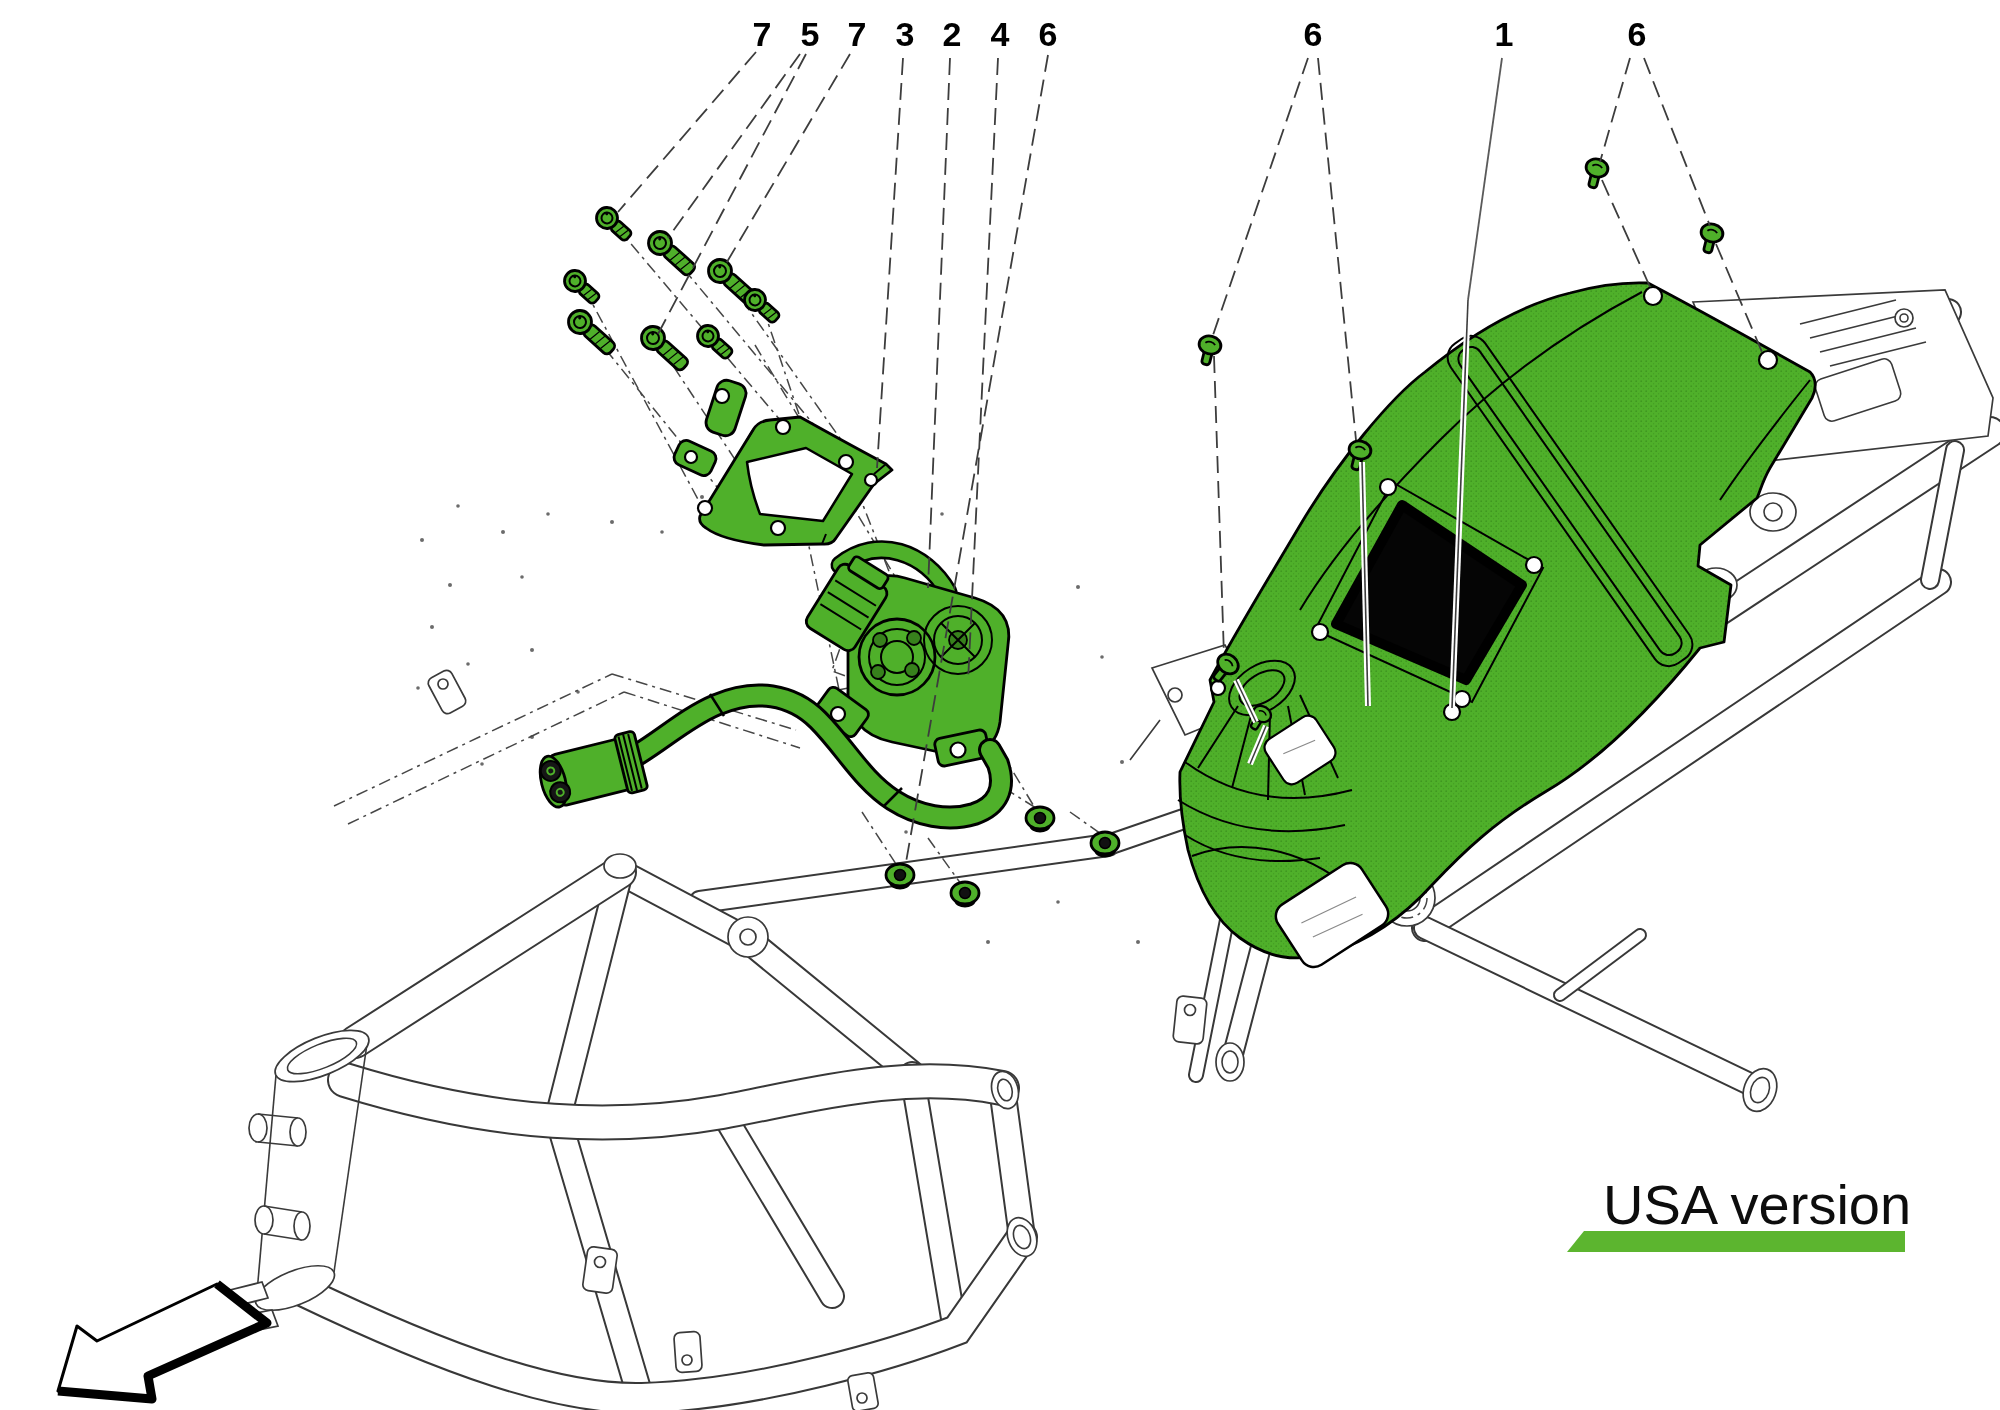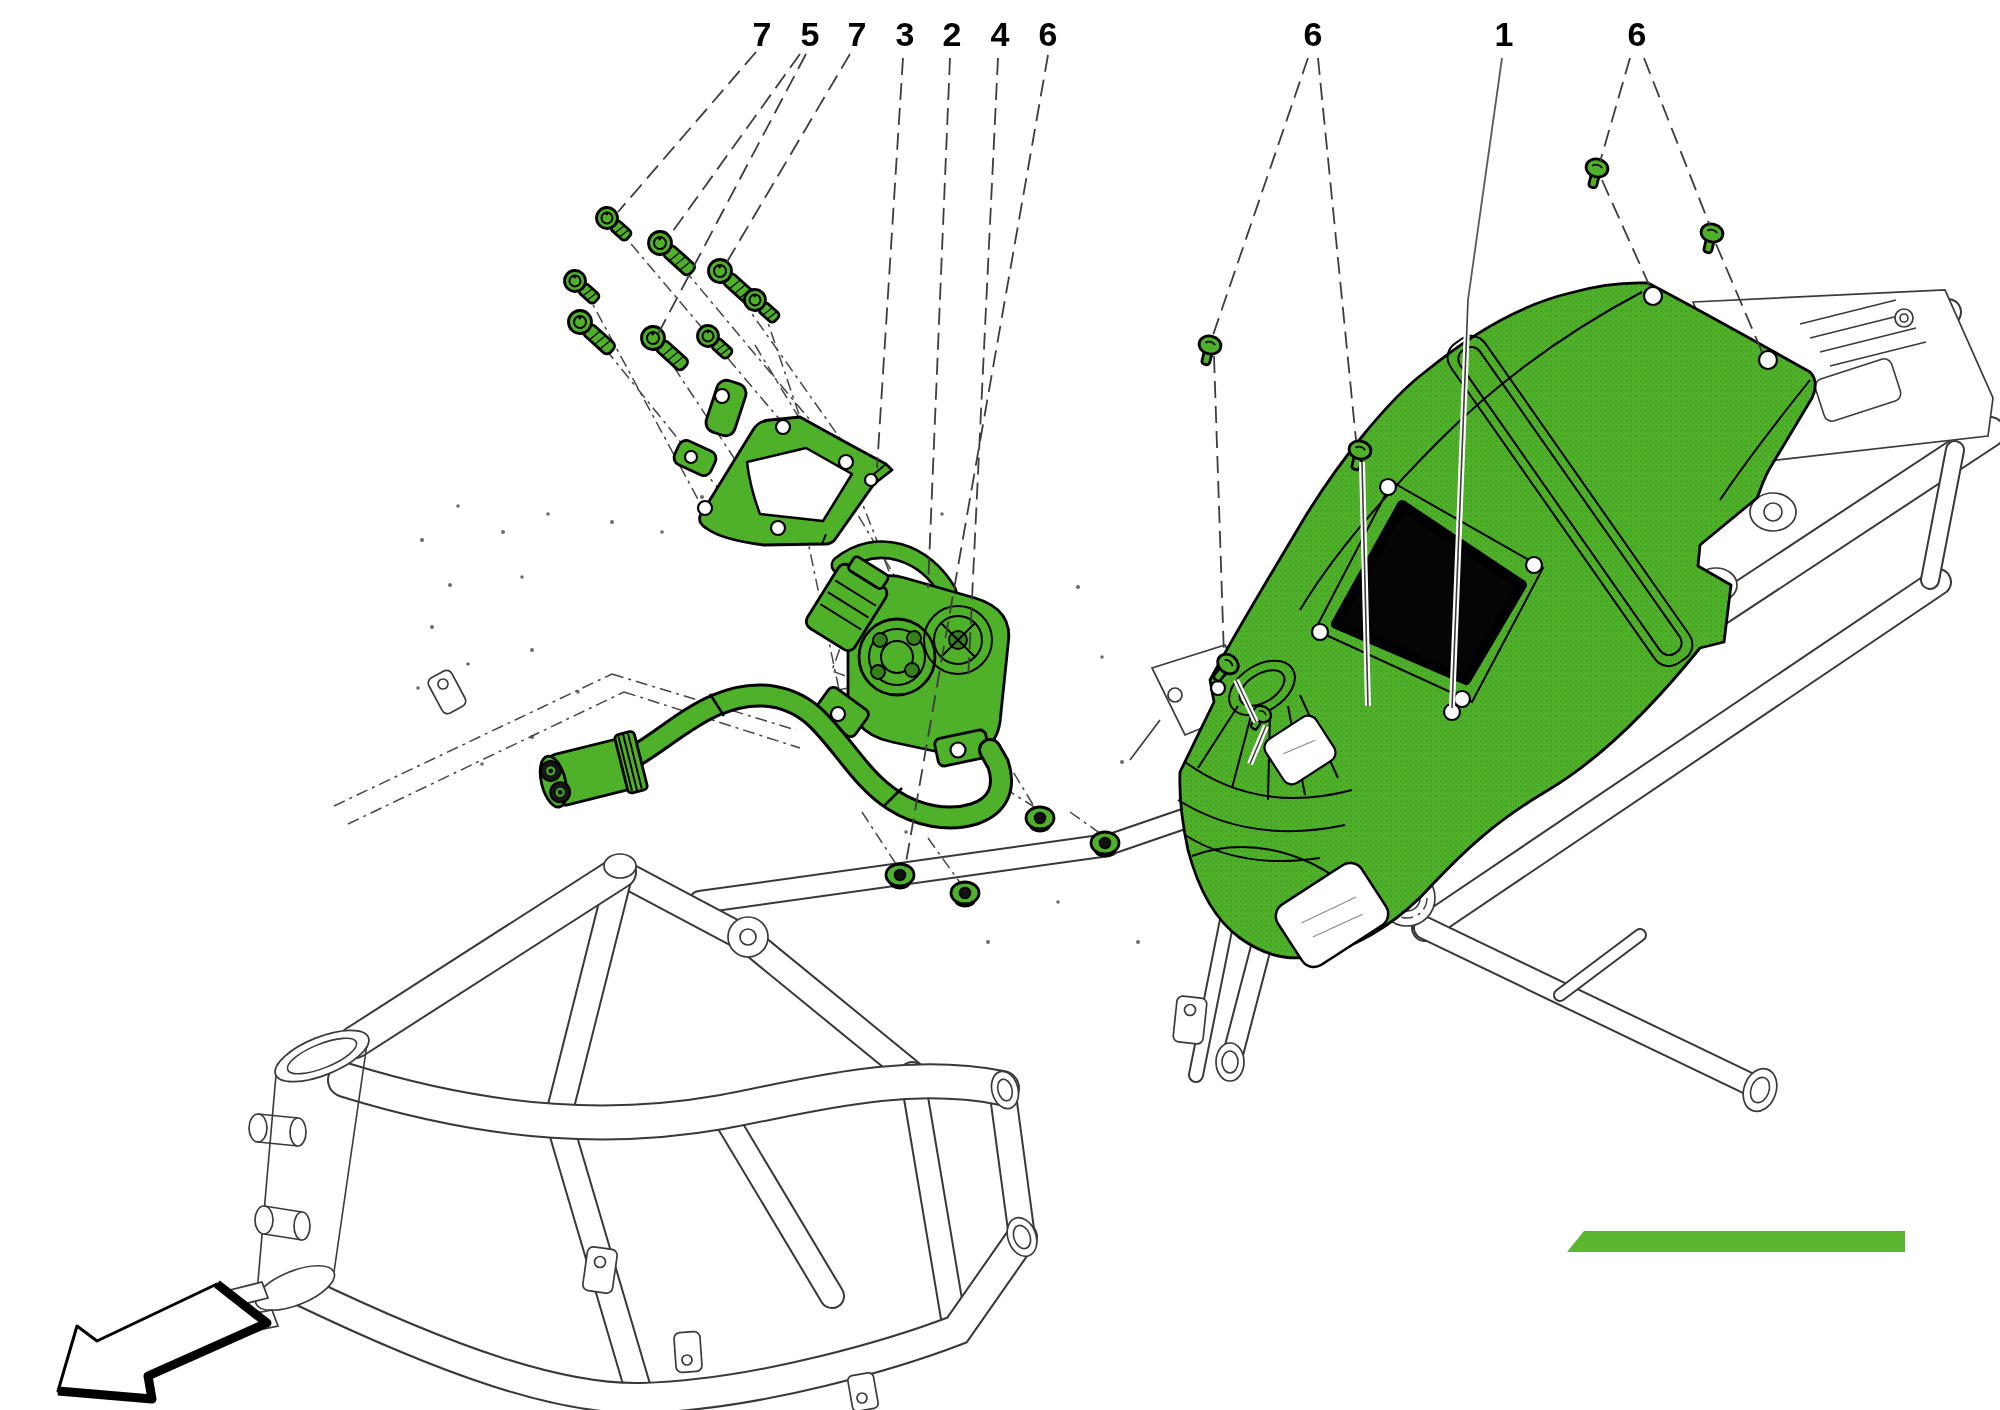--- a/index.html
+++ b/index.html
@@ -424,15 +424,16 @@
     <text class="co" x="1504" y="46">1</text>
     <text class="co" x="1637" y="46">6</text>
   </g>
 
   <g>
     <path d="M217,1284 L97,1341 L77,1326 L58,1391 L152,1399 L148,1376 L267,1323 Z" fill="#fff" stroke="#000" stroke-width="3" stroke-linejoin="round"></path>
     <path d="M58,1391 L152,1399 L148,1376 L267,1323 L217,1284" fill="none" stroke="#000" stroke-width="9" stroke-linejoin="round" stroke-linecap="butt"></path>
   </g>
 </svg>
 
+<div class="usa-label">USA version</div>
 <div class="usa-bar"></div>
 
 </div>
 
 </body></html>

